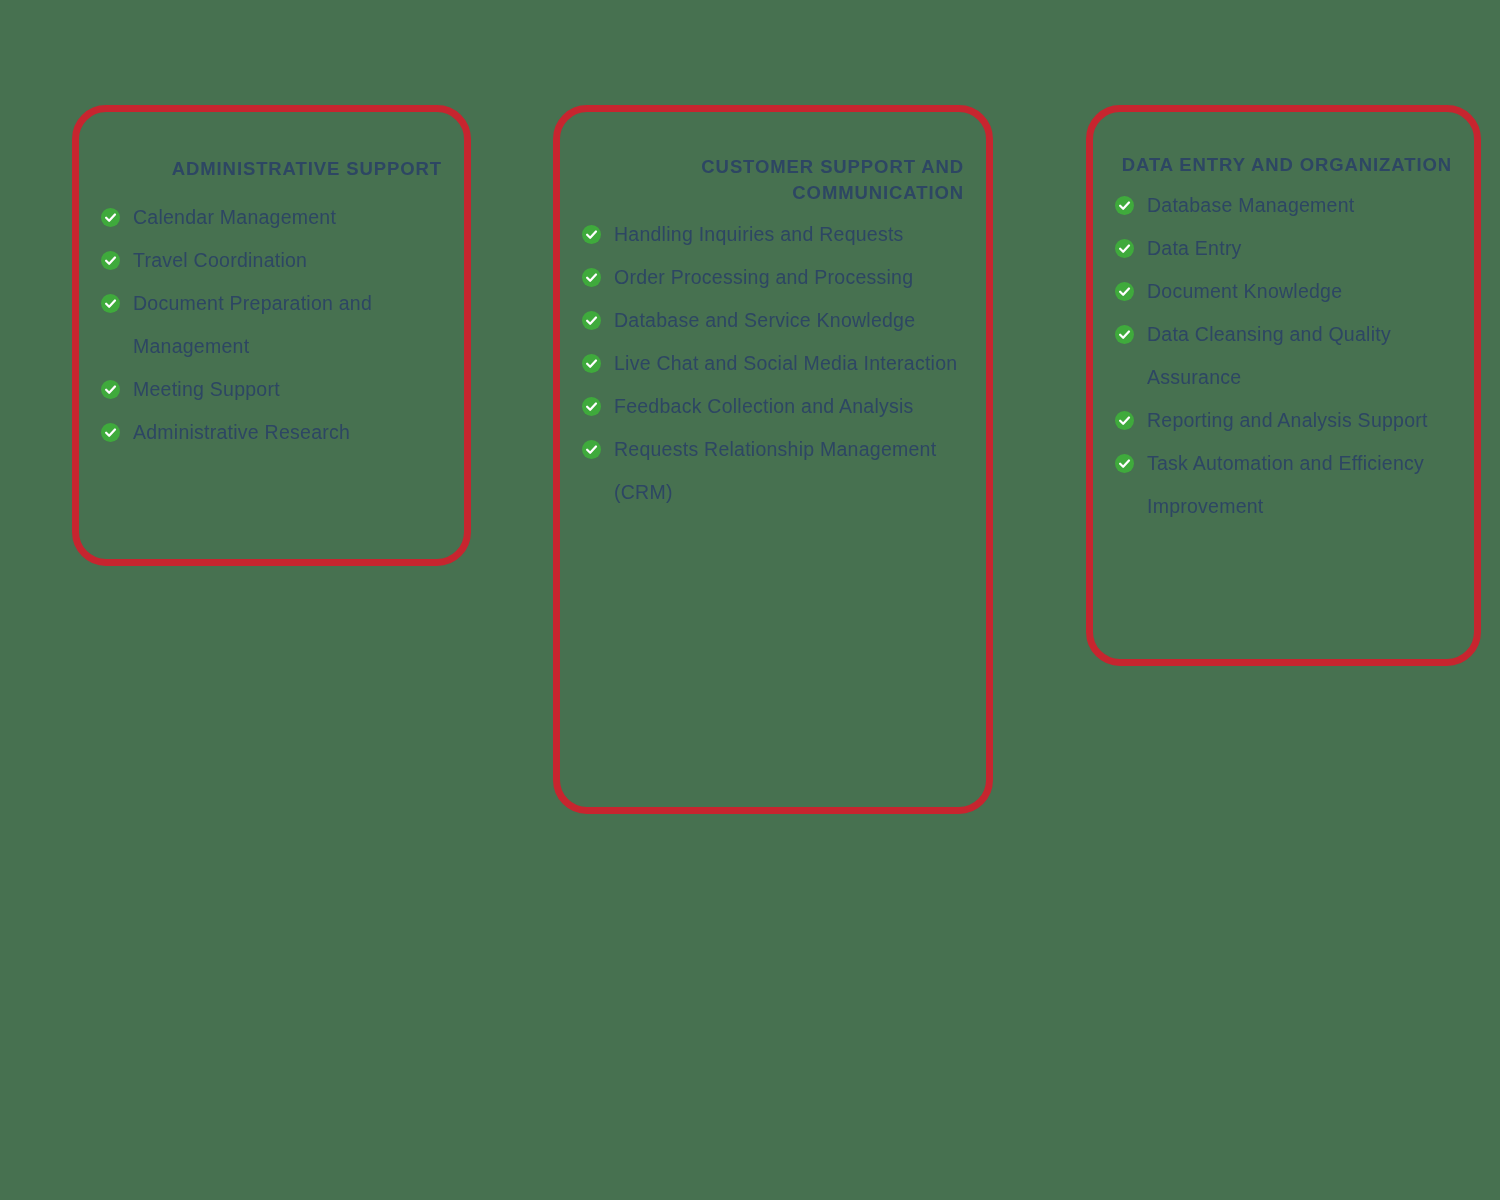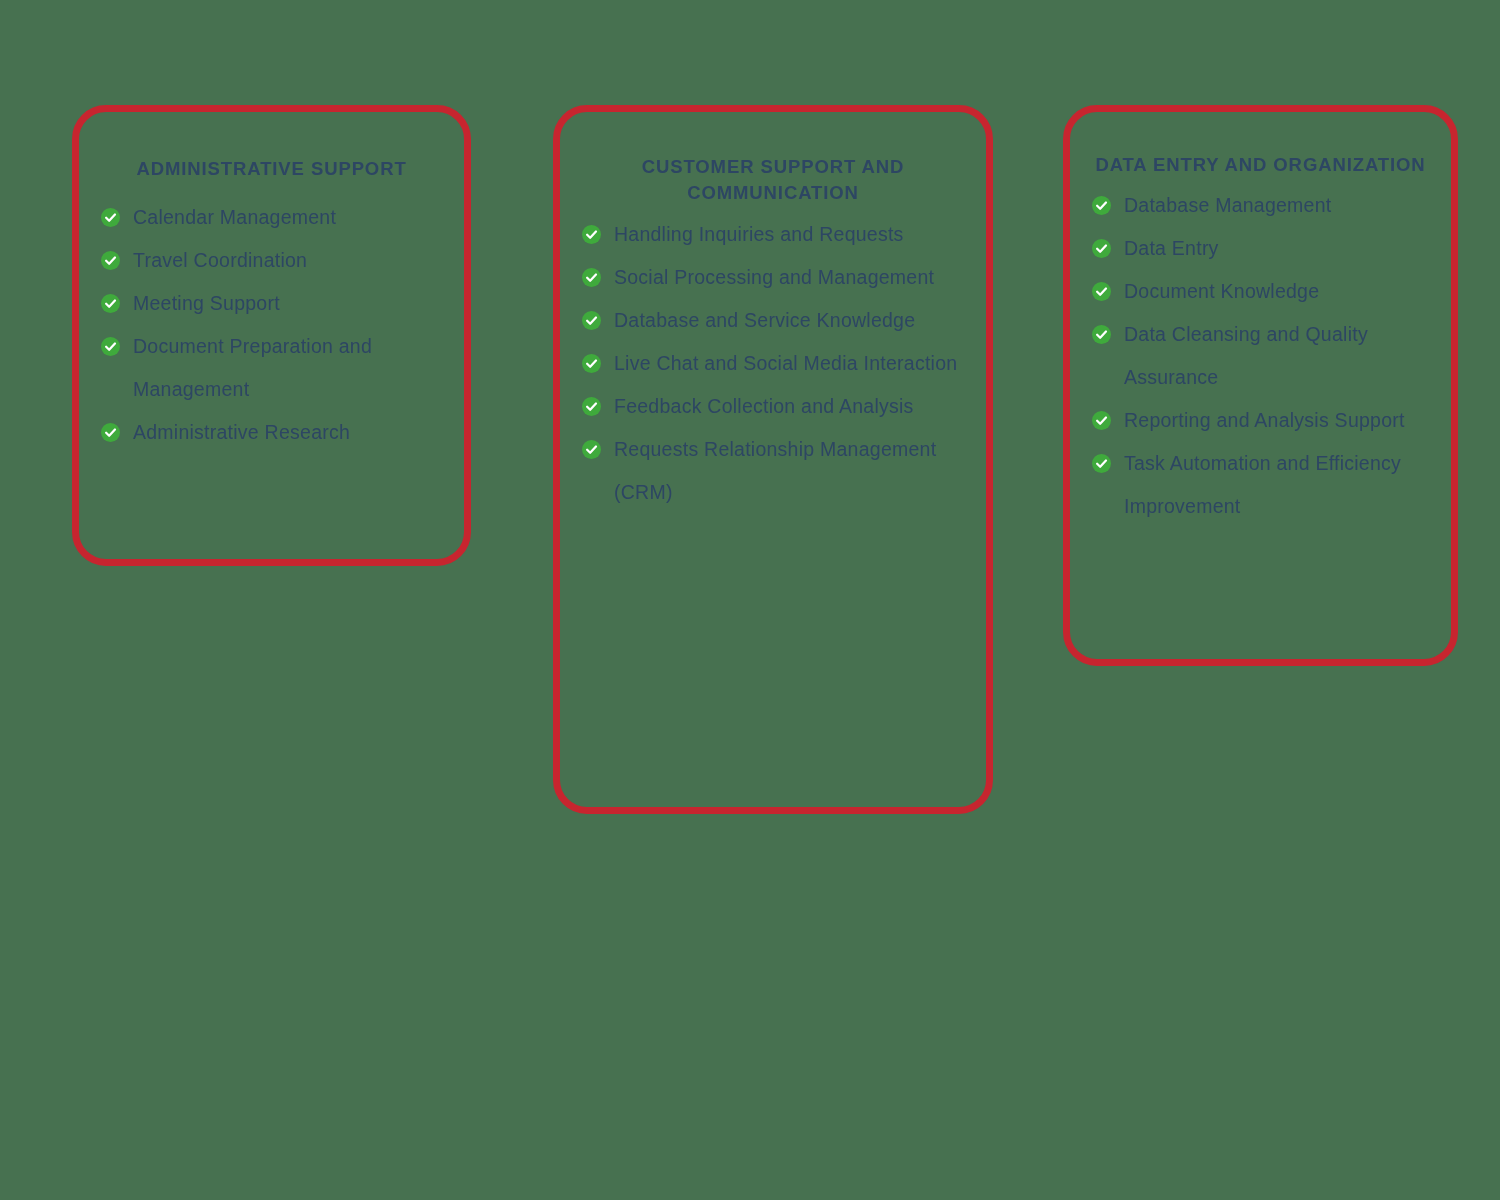--- a/index.html
+++ b/index.html
@@ -25,34 +25,34 @@
     box-sizing: border-box;
     border: 7px solid #c7252f;
     border-radius: 34px;
     background: transparent;
     padding: 0;
   }
 
   
   .card-1 { left: 72px;   top: 105px; width: 399px; height: 461px; }
   .card-2 { left: 553px;  top: 105px; width: 440px; height: 709px; }
-  .card-3 { left: 1063px; top: 105px; width: 395px; height: 561px; }
+  .card-3 { left: 1086px; top: 105px; width: 395px; height: 561px; }
 
   .card-inner {
     padding: 44px 22px 0 22px;
   }
   .card-2 .card-inner { padding-top: 42px; }
   .card-3 .card-inner { padding-top: 40px; }
 
   .card-title {
     color: #2d4663;
     font-size: 18.5px;
     font-weight: bold;
     letter-spacing: 0.9px;
-    text-align: center;
+    text-align: right;
     line-height: 1.42;
     margin: 0 0 6px 0;
     text-transform: uppercase;
   }
 
   .card-1 .card-title { margin-bottom: 14px; }
 
   .feature-list {
     list-style: none;
     margin: 0;
@@ -109,30 +109,30 @@
           </span>
           <span class="feature-text">Travel Coordination</span>
         </li>
         <li class="feature-item">
           <span class="check-icon">
             <svg viewBox="0 0 20 20">
                 <circle cx="10" cy="10" r="10" fill="#3faa3c"></circle>
                 <path d="M5.4 10.3 L8.6 13.4 L14.7 6.9" fill="none" stroke="#ffffff" stroke-width="2.4" stroke-linecap="round" stroke-linejoin="round"></path>
               </svg>
           </span>
+          <span class="feature-text">Document Preparation and Management</span>
+        </li>
+        <li class="feature-item">
+          <span class="check-icon">
+            <svg viewBox="0 0 20 20">
+                <circle cx="10" cy="10" r="10" fill="#3faa3c"></circle>
+                <path d="M5.4 10.3 L8.6 13.4 L14.7 6.9" fill="none" stroke="#ffffff" stroke-width="2.4" stroke-linecap="round" stroke-linejoin="round"></path>
+              </svg>
+          </span>
           <span class="feature-text">Meeting Support</span>
-        </li>
-        <li class="feature-item">
-          <span class="check-icon">
-            <svg viewBox="0 0 20 20">
-                <circle cx="10" cy="10" r="10" fill="#3faa3c"></circle>
-                <path d="M5.4 10.3 L8.6 13.4 L14.7 6.9" fill="none" stroke="#ffffff" stroke-width="2.4" stroke-linecap="round" stroke-linejoin="round"></path>
-              </svg>
-          </span>
-          <span class="feature-text">Document Preparation and Management</span>
         </li>
         <li class="feature-item">
           <span class="check-icon">
             <svg viewBox="0 0 20 20">
                 <circle cx="10" cy="10" r="10" fill="#3faa3c"></circle>
                 <path d="M5.4 10.3 L8.6 13.4 L14.7 6.9" fill="none" stroke="#ffffff" stroke-width="2.4" stroke-linecap="round" stroke-linejoin="round"></path>
               </svg>
           </span>
           <span class="feature-text">Administrative Research</span>
         </li>
@@ -153,21 +153,21 @@
           </span>
           <span class="feature-text">Handling Inquiries and Requests</span>
         </li>
         <li class="feature-item">
           <span class="check-icon">
             <svg viewBox="0 0 20 20">
                 <circle cx="10" cy="10" r="10" fill="#3faa3c"></circle>
                 <path d="M5.4 10.3 L8.6 13.4 L14.7 6.9" fill="none" stroke="#ffffff" stroke-width="2.4" stroke-linecap="round" stroke-linejoin="round"></path>
               </svg>
           </span>
-          <span class="feature-text">Social Processing and Management</span>
+          <span class="feature-text">Order Processing and Processing</span>
         </li>
         <li class="feature-item">
           <span class="check-icon">
             <svg viewBox="0 0 20 20">
                 <circle cx="10" cy="10" r="10" fill="#3faa3c"></circle>
                 <path d="M5.4 10.3 L8.6 13.4 L14.7 6.9" fill="none" stroke="#ffffff" stroke-width="2.4" stroke-linecap="round" stroke-linejoin="round"></path>
               </svg>
           </span>
           <span class="feature-text">Database and Service Knowledge</span>
         </li>

